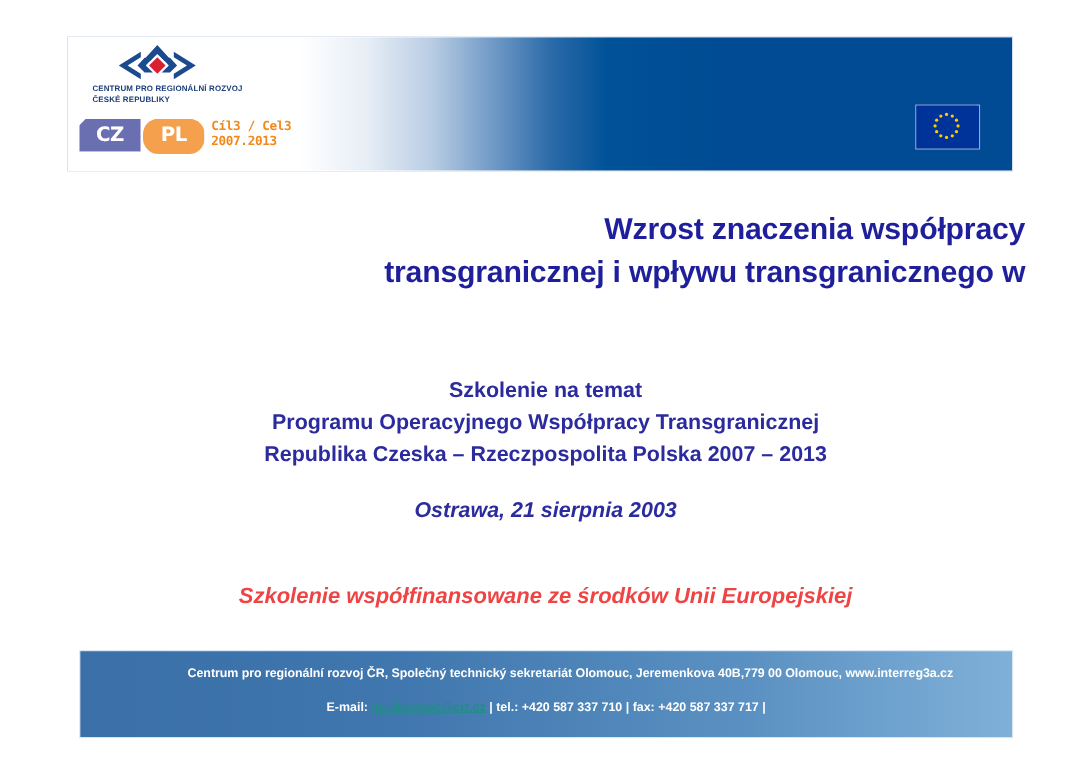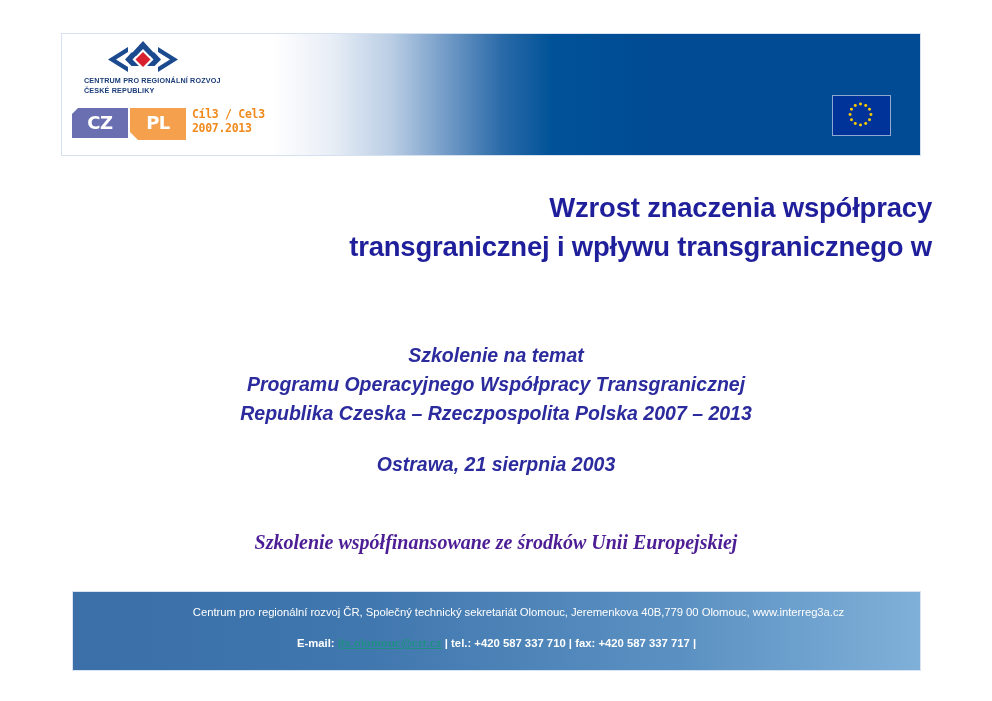--- a/index.html
+++ b/index.html
@@ -98,20 +98,21 @@
   }
   .czpl-pl {
     position: absolute;
     left: 58px;
     top: 2px;
     width: 56px;
     height: 32px;
     background: #f4a04d;
     -webkit-clip-path: polygon(0 0, 100% 0, 100% 100%, 8px 100%, 0 calc(100% - 8px));
     clip-path: polygon(0 0, 100% 0, 100% 100%, 8px 100%, 0 calc(100% - 8px));
+    border-radius: 14px;
   }
   .czpl-pl span {
     position: absolute;
     left: 0; right: 0; top: 4px;
     text-align: center;
     color: #ffffff;
     font-size: 18px;
     font-weight: bold;
     font-family: "DejaVu Sans", sans-serif;
     letter-spacing: -0.5px;
@@ -160,21 +161,20 @@
   .subtitle-block {
     position: absolute;
     left: 60px;
     top: 341px;
     width: 872px;
     text-align: center;
   }
   .subtitle-line {
     font-family: "Liberation Sans", sans-serif;
     font-weight: bold;
-    font-style: italic;
     font-size: 19.5px;
     line-height: 29px;
     color: #2b2b9e;
     white-space: nowrap;
   }
 
   .place-block {
     position: absolute;
     left: 60px;
     top: 451px;
@@ -192,47 +192,47 @@
   }
 
   .funding-block {
     position: absolute;
     left: 60px;
     top: 529px;
     width: 872px;
     text-align: center;
   }
   .funding-line {
-    font-family: Liberation Serif, serif;
+    font-family: Liberation Sans, sans-serif;
     font-weight: bold;
     font-style: italic;
     font-size: 20px;
     line-height: 27px;
-    color: #4c1d95;
+    color: #ef4444;
     white-space: nowrap;
   }
 
   
   .footer-band {
     position: absolute;
     left: 73px;
     top: 592px;
     width: 847px;
     height: 78px;
     background: linear-gradient(to right, #3a6fa8 0%, #4077ae 35%, #5b91c2 72%, #7fb0d8 100%);
     box-shadow: 0 0 0 1px rgba(190,210,232,0.6);
   }
   .footer-line1 {
     position: absolute;
     left: 0; right: 0;
     top: 14px;
     text-align: center;
     color: #ffffff;
     font-family: "Liberation Sans", sans-serif;
-    font-weight: normal;
+    font-weight: bold;
     font-size: 11.3px;
     letter-spacing: -0.05px;
     white-space: nowrap;
     margin-left: 44px;
   }
   .footer-line2 {
     position: absolute;
     left: 0; right: 0;
     top: 45px;
     text-align: center;

